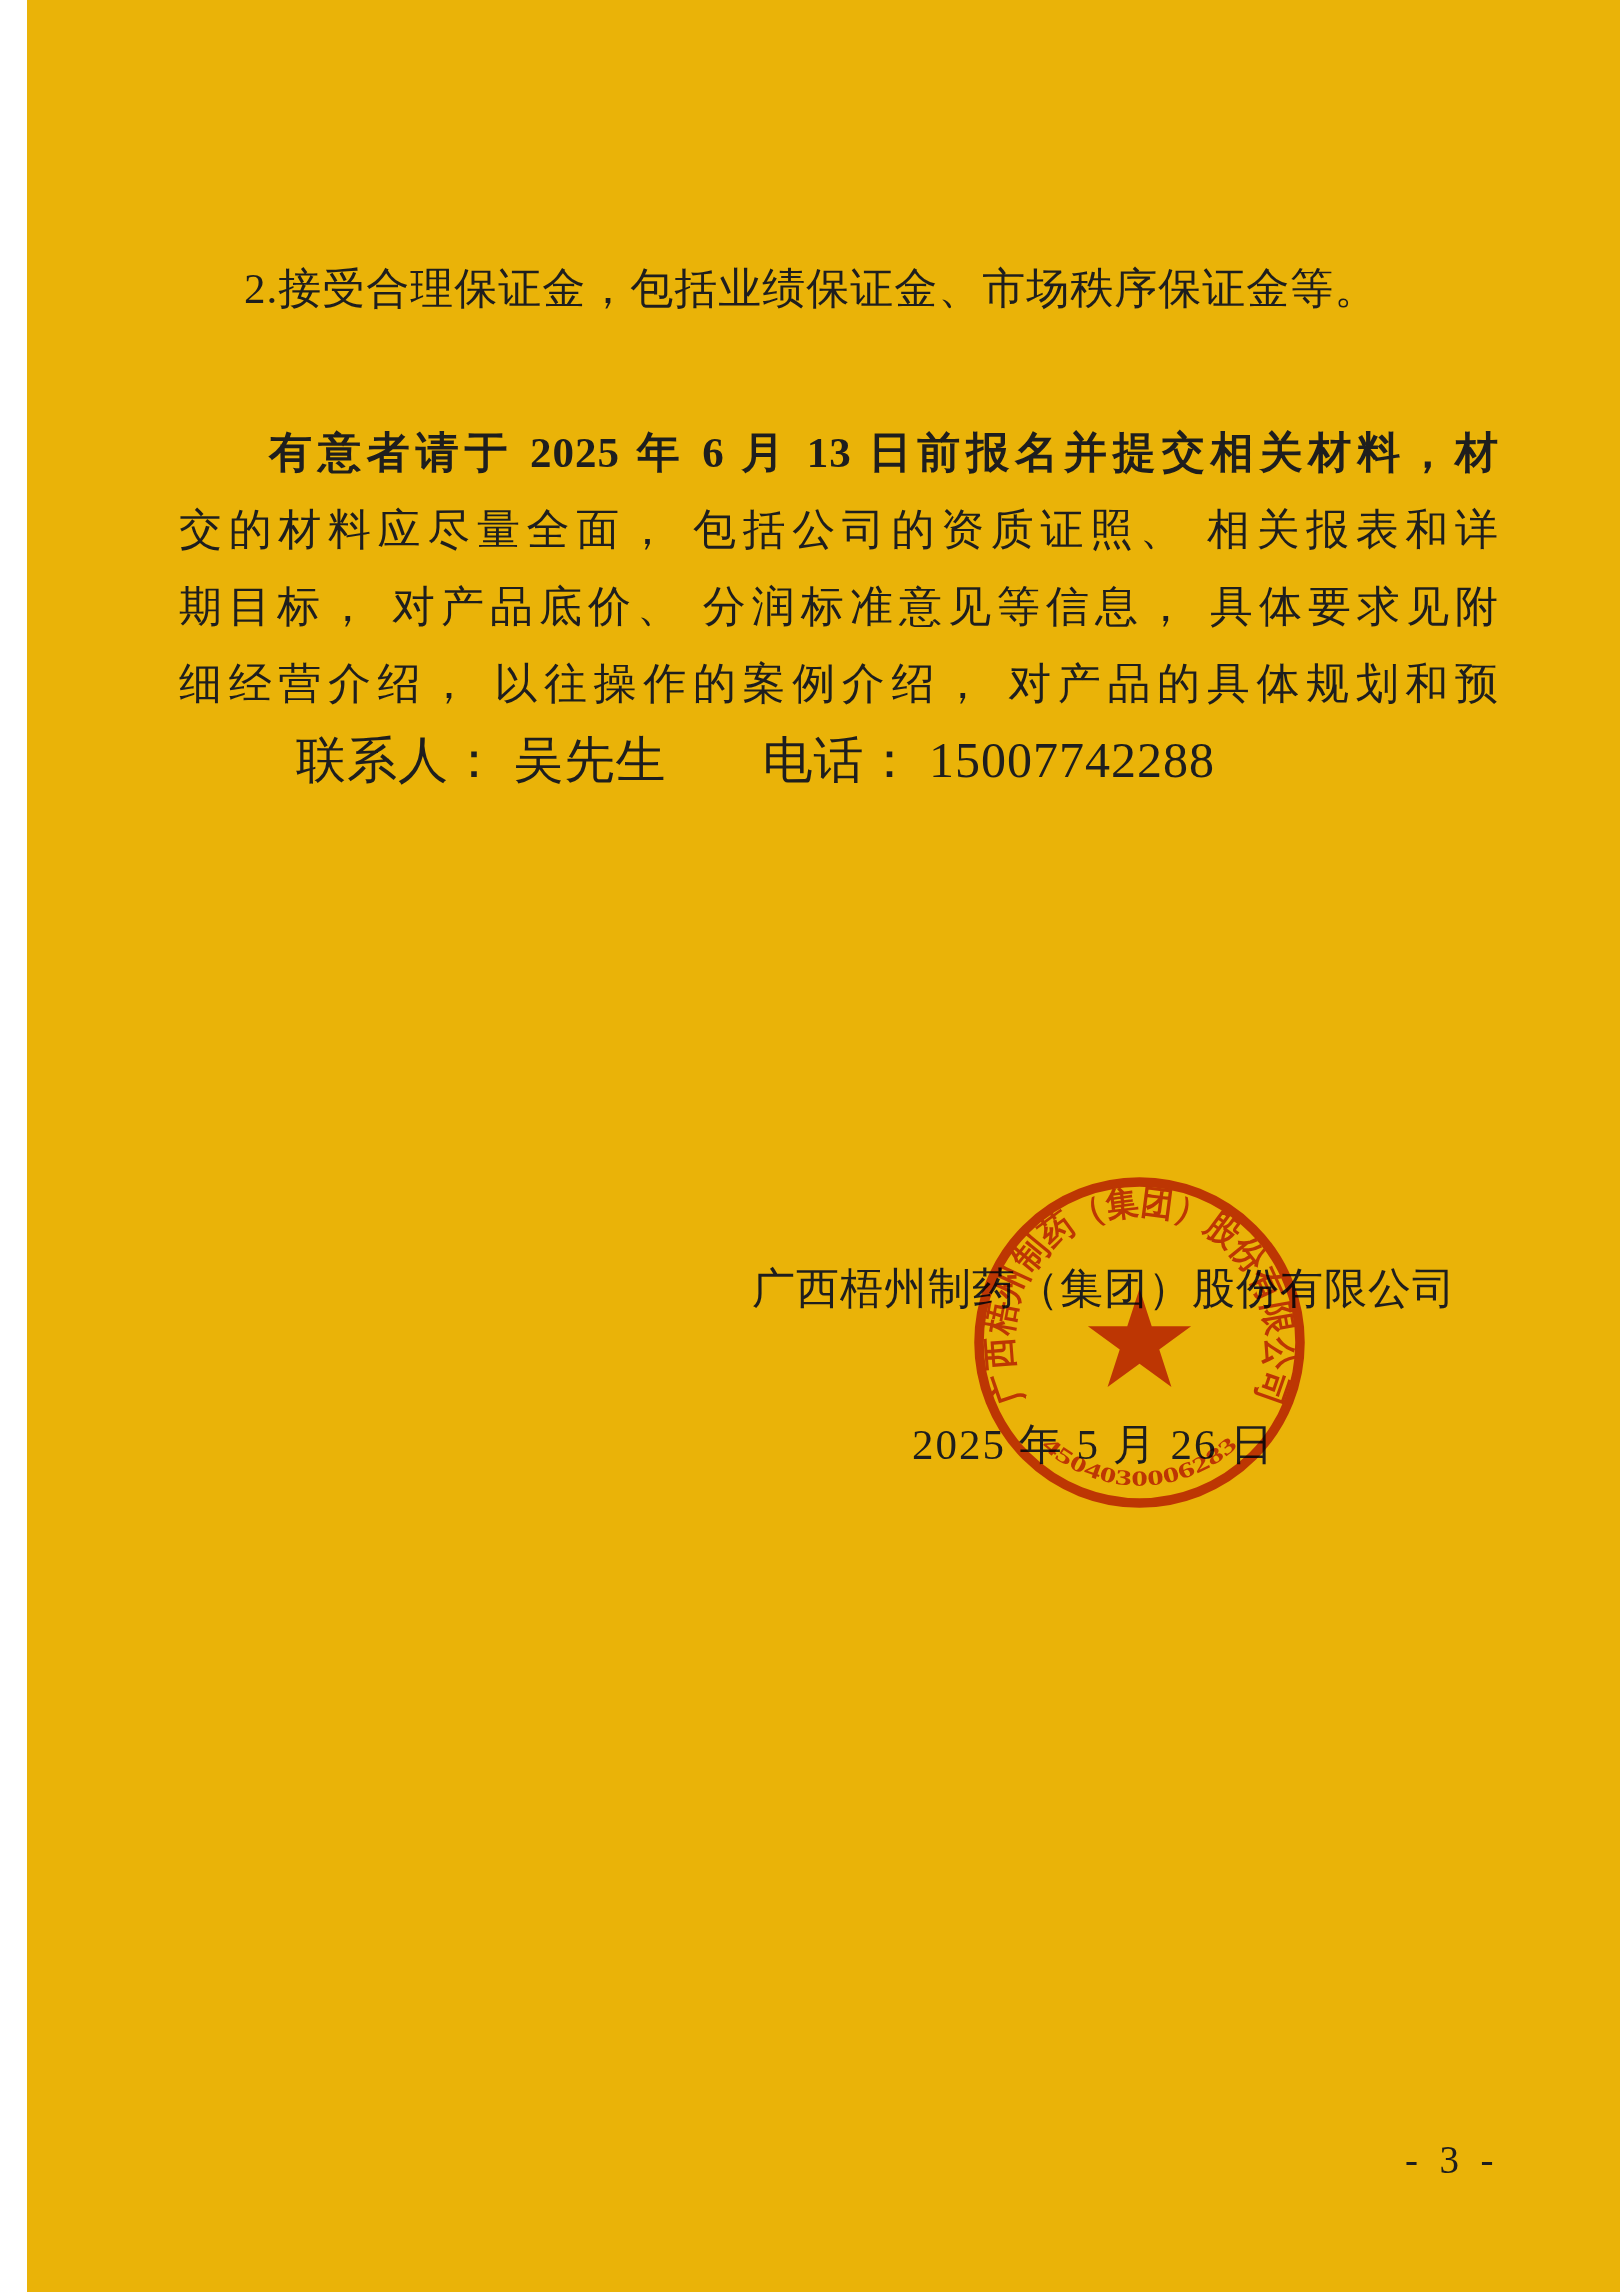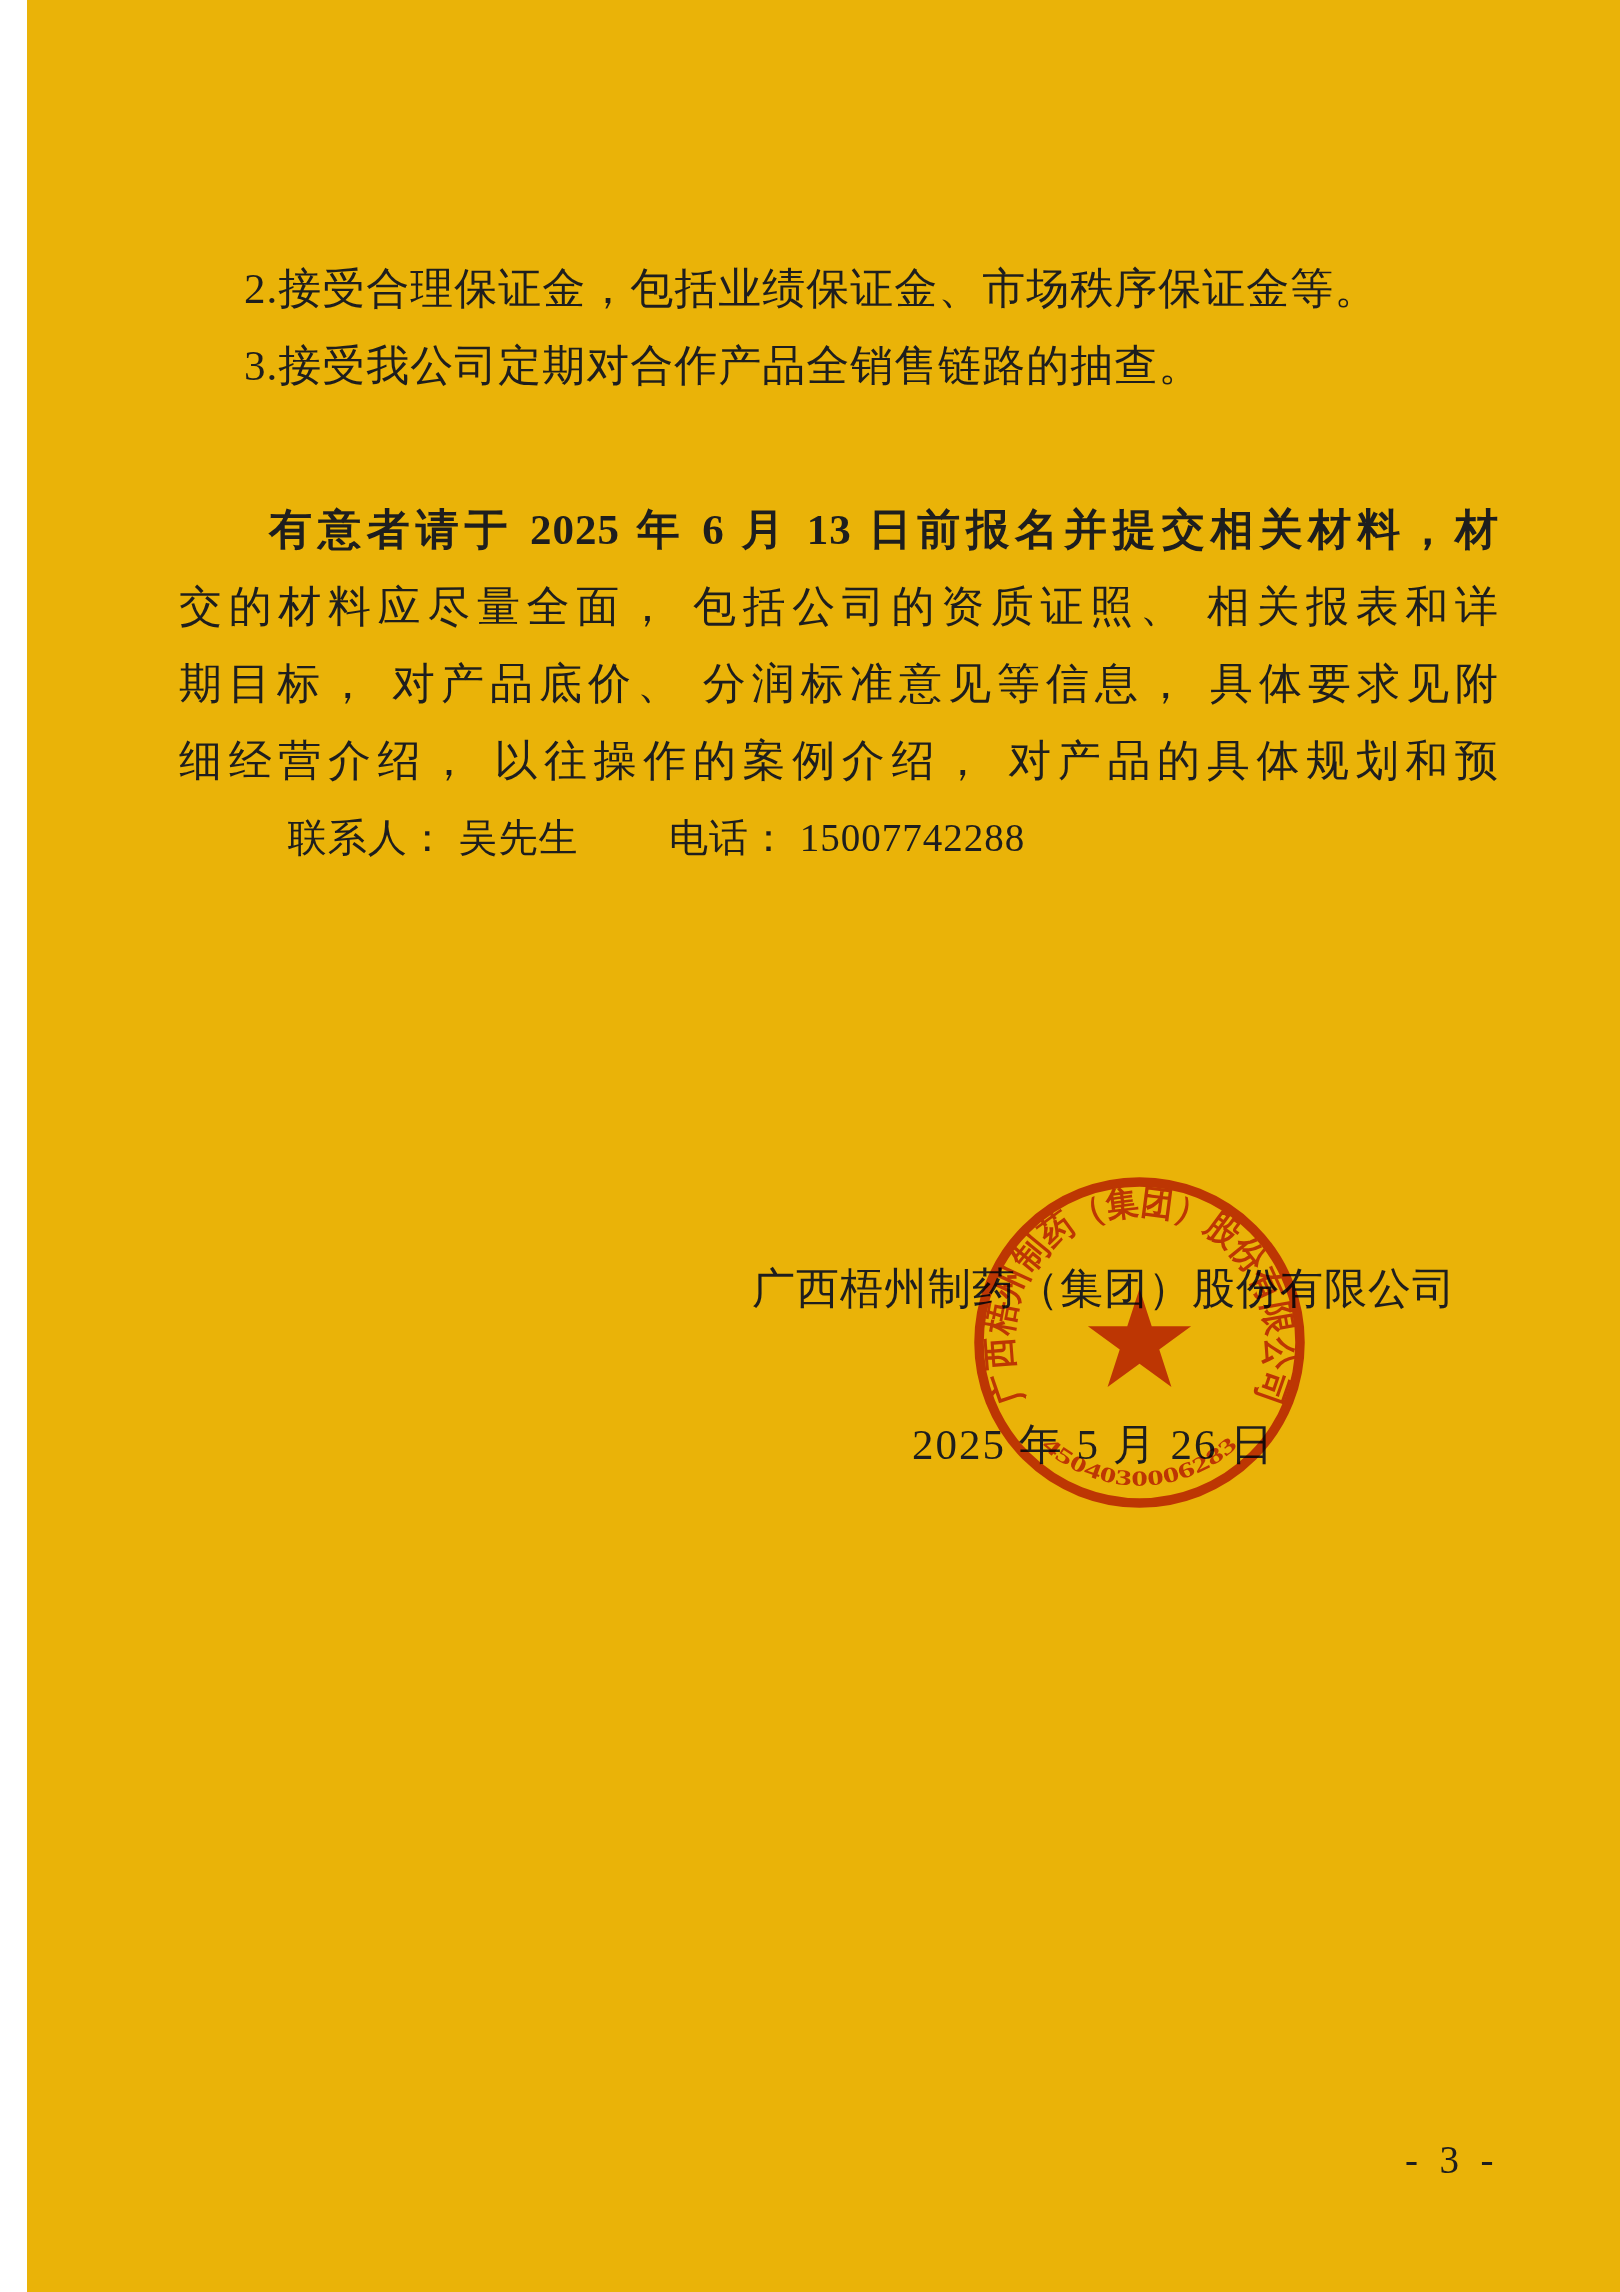--- a/index.html
+++ b/index.html
@@ -27,21 +27,21 @@
   }
   .line { height: 77px; white-space: nowrap; }
   .line.just {
     white-space: normal;
     text-align: justify;
     text-align-last: justify;
   }
   .list-indent { padding-left: 65px; }
   .para-indent { padding-left: 90px; font-weight: bold; }
   .spacer { height: 87px; }
-  .contact-line { height: 77px; font-size: 39px; }
+  .contact-line { height: 77px; font-size: 50px; }
   .contact-gap { display: inline-block; width: 69px; }
   .contact-small-gap { display: inline-block; width: 25.5px; }
   .sig-company {
     position: absolute;
     left: 725px;
     top: 1260px;
     font-size: 43px;
     letter-spacing: 1px;
     white-space: nowrap;
   }
@@ -85,21 +85,20 @@
   .seal .arc-company { font-size: 40px; }
   .seal .arc-code { font-size: 25px; font-weight: 700; }
 </style>
 </head>
 <body>
 
 <div class="page">
 
   <div class="body-text">
     <div class="line list-indent">2.接受合理保证金，包括业绩保证金、市场秩序保证金等。</div>
-    <div class="line list-indent">3.接受我公司定期对合作产品全销售链路的抽查。</div>
 
     <div class="spacer"></div>
 
     <div class="line just para-indent">有意者请于 2025 年 6 月 13 日前报名并提交相关材料，材</div>
     <div class="line just">交的材料应尽量全面， 包括公司的资质证照、 相关报表和详</div>
     <div class="line just">期目标， 对产品底价、 分润标准意见等信息， 具体要求见附</div>
     <div class="line just">细经营介绍， 以往操作的案例介绍， 对产品的具体规划和预</div>
 
     <div class="line contact-line">
       <span class="contact-small-gap"></span>

